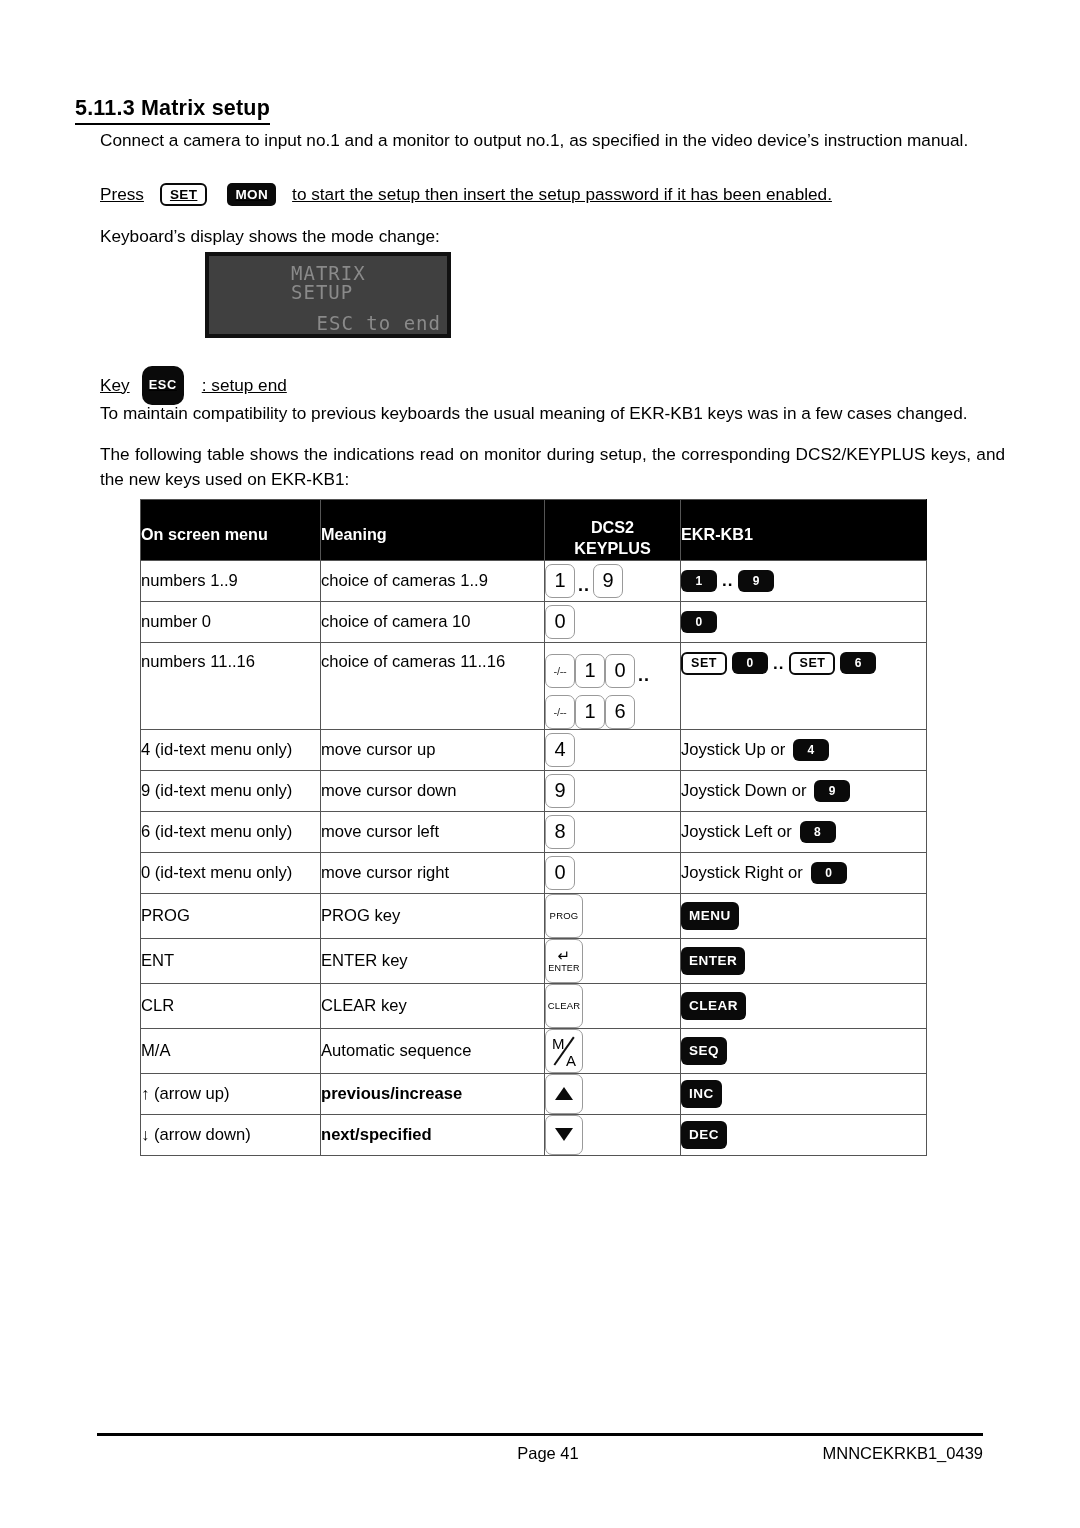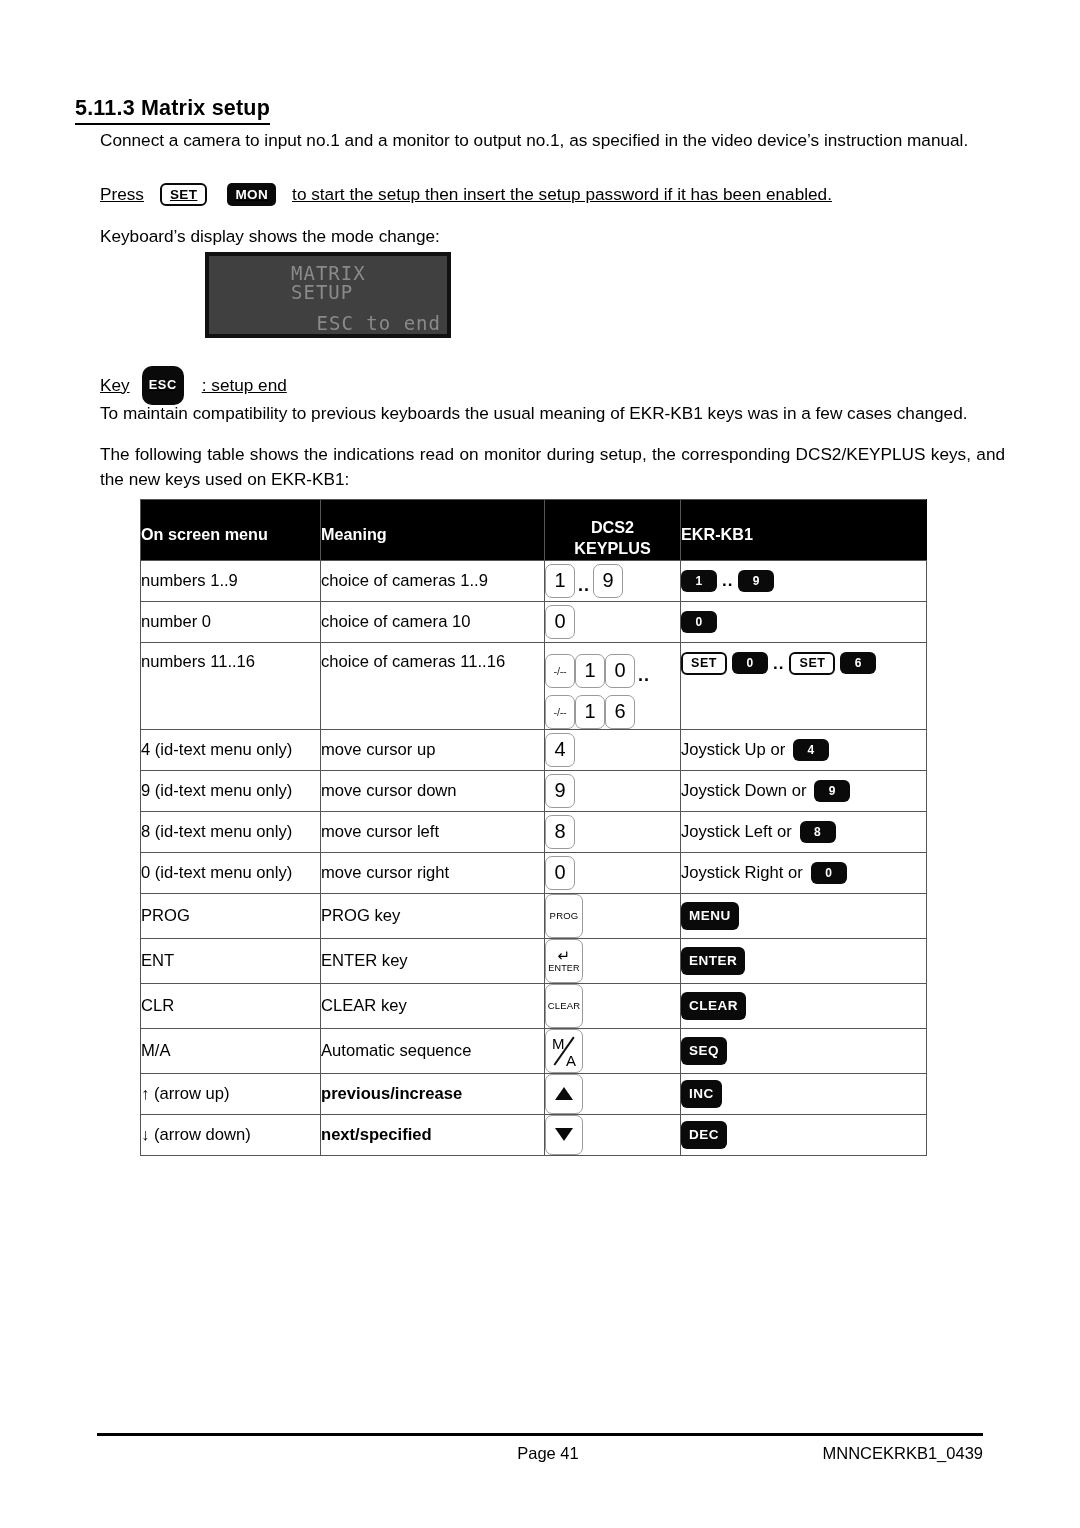--- a/index.html
+++ b/index.html
@@ -489,21 +489,21 @@
           </td>
           <td>
             <div class="cellflex">
               <span class="joytext">Joystick Down or</span>
               <span class="kb kb-num">9</span>
             </div>
           </td>
         </tr>
 
         <tr>
-          <td>8 (id-text menu only)</td>
+          <td>6 (id-text menu only)</td>
           <td>move cursor left</td>
           <td>
             <div class="cellflex">
               <span class="kc kc-num">8</span>
             </div>
           </td>
           <td>
             <div class="cellflex">
               <span class="joytext">Joystick Left or</span>
               <span class="kb kb-num">8</span>

